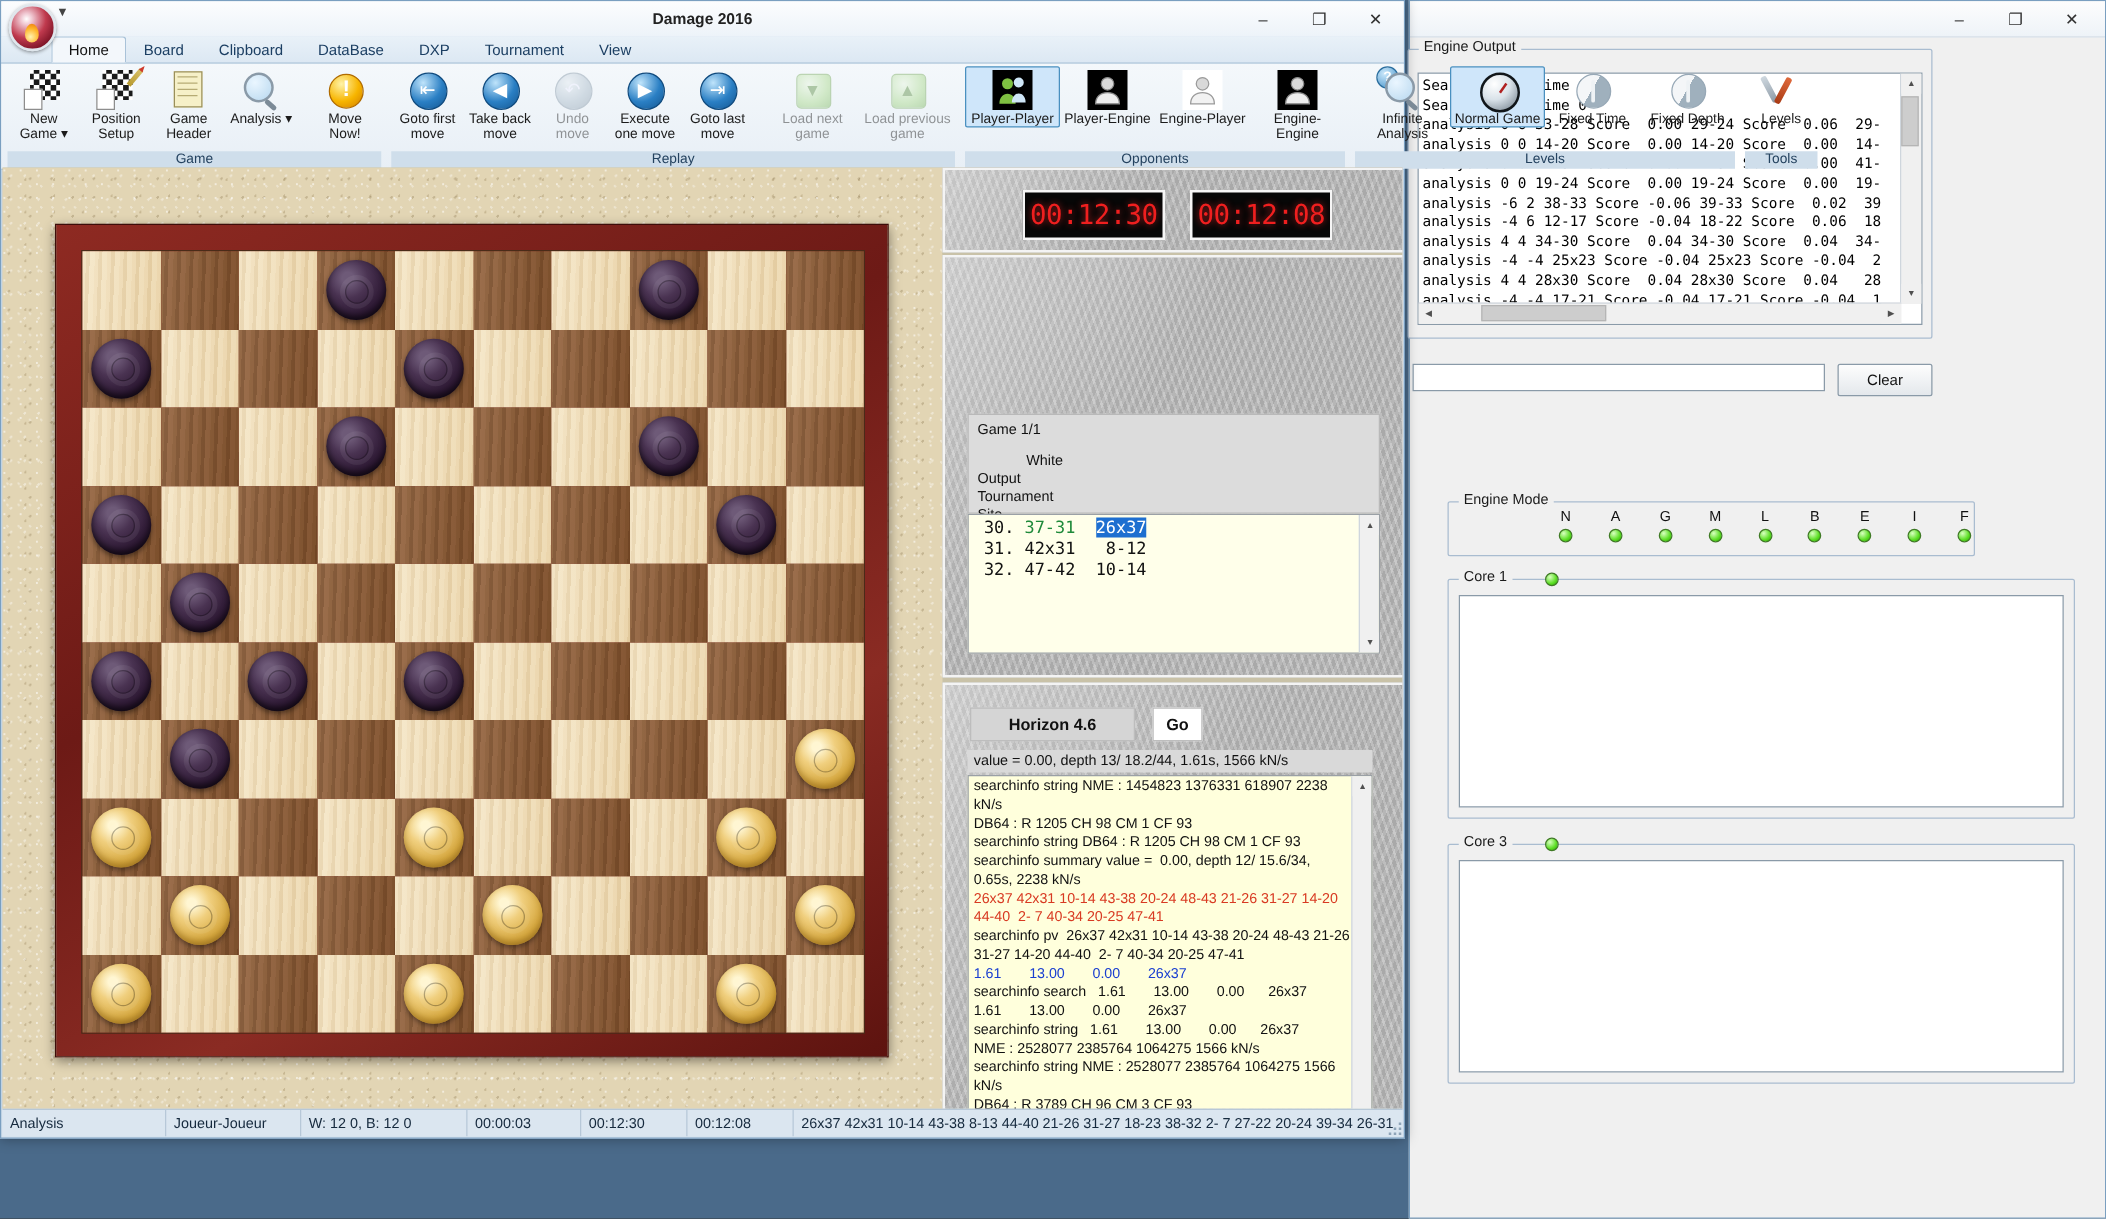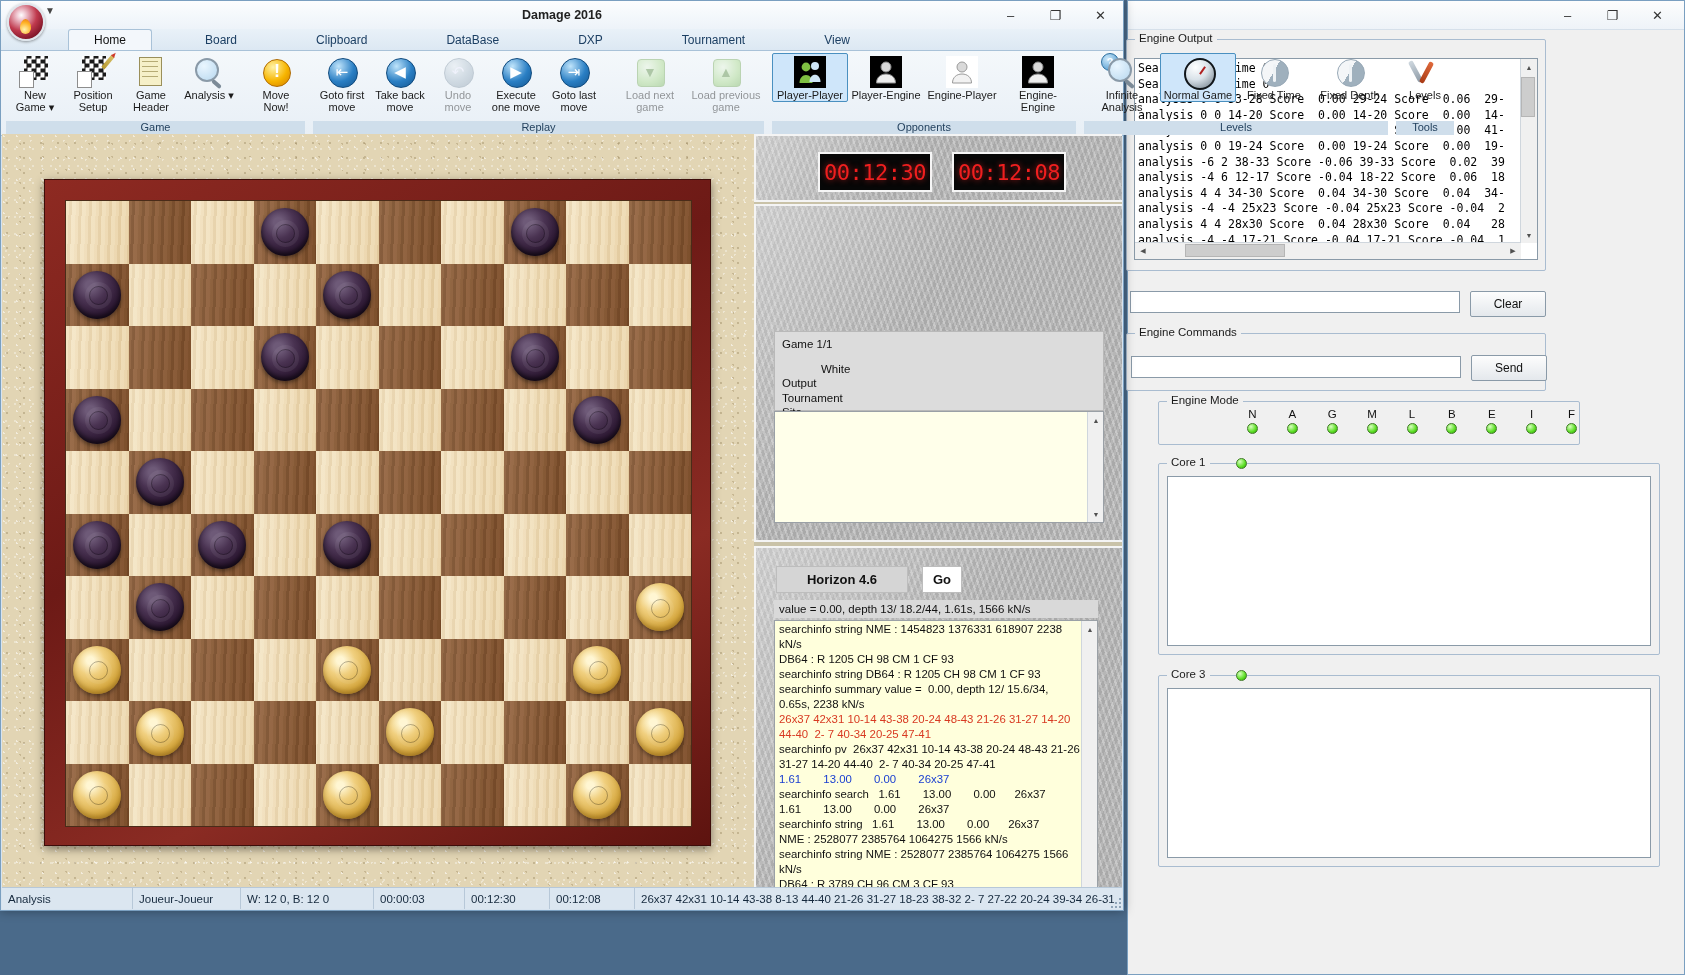--- a/index.html
+++ b/index.html
@@ -39,21 +39,21 @@
   .win-controls{position:absolute;right:0;top:0;display:flex;}
   .win-controls .wbtn{height:28px;}
 
   .applogo{position:absolute;left:6px;top:2px;width:34px;height:34px;border-radius:50%;
       background:radial-gradient(circle at 36% 30%,#ffffff 0%,#f0c8d2 14%,#c03a4e 48%,#7d1426 78%,#4e0a16 100%);
       border:2px solid #dfe6ec;box-shadow:0 1px 3px rgba(0,0,0,.4);overflow:hidden;}
   .applogo:after{content:"";position:absolute;left:11px;top:14px;width:11px;height:15px;border-radius:50% 50% 50% 50%/60% 60% 40% 40%;
       background:radial-gradient(circle at 40% 70%,#fff3b0,#ffb327 55%,#e8720d);}
 
   .tabstrip{height:21px;background:linear-gradient(#e9f1f8,#dce8f3);display:flex;align-items:flex-end;padding-left:40px;border-bottom:1px solid #a9c2d8;}
-  .tab{height:20px;padding:0 25px;font-size:12px;color:#1c3f63;display:flex;align-items:center;cursor:pointer;border:1px solid transparent;border-bottom:none;margin-left:27px;}
+  .tab{height:20px;padding:0 13px;font-size:12px;color:#1c3f63;display:flex;align-items:center;cursor:pointer;border:1px solid transparent;border-bottom:none;}
   .tab.active{background:#f3f7fb;border-color:#a9c2d8;border-radius:3px 3px 0 0;color:#111;}
 
   .ribbon{height:82px;background:linear-gradient(#f4f8fb,#e8eff6);border-bottom:1px solid #a9c2d8;position:relative;display:flex;padding:2px 0 0 2px;}
   .rgroup{position:relative;display:flex;flex-direction:column;justify-content:space-between;padding:0 3px;}
   .rgroup .gtitle{height:14px;text-align:center;font-size:11px;color:#24425f;background:#cfdeeb;margin-top:1px;}
   .ritems{display:flex;align-items:flex-start;height:64px;}
   .rsep{width:1px;background:#c3d3e1;margin:3px 4px 16px;}
   .gsep{width:1px;background:#bfd0de;margin:2px 1px 2px;}
   .ritem{width:54px;display:flex;flex-direction:column;align-items:center;padding:2px 1px 0;cursor:pointer;border:1px solid transparent;border-radius:2px;}
   .ritem.sel{background:#cfe6fa;border-color:#4a90c0;}
@@ -192,25 +192,20 @@
           <div class="sb-arrow" style="position:absolute;left:0;top:0;">◀</div>
           <div class="sb-thumb" style="position:absolute;left:50px;top:1px;height:13px;width:100px;"></div>
           <div class="sb-arrow" style="position:absolute;right:0;top:0;">▶</div>
         </div>
       </div>
     </div>
 
     <div class="txtbox" style="position:absolute;left:2px;top:290px;width:330px;height:22px;"></div>
     <div class="btn" style="position:absolute;left:342px;top:290px;width:74px;height:24px;">Clear</div>
 
-    <div class="group" style="left:-2px;top:332px;width:418px;height:56px;">
-      <span class="glabel">Engine Commands</span>
-      <div class="txtbox" style="position:absolute;left:4px;top:22px;width:330px;height:22px;" placeholder=""></div>
-      <div class="btn" style="position:absolute;left:344px;top:21px;width:74px;height:24px;">Send</div>
-    </div>
 
     <div class="group" style="left:30px;top:400px;width:420px;height:42px;">
       <span class="glabel">Engine Mode</span>
       <div id="engine-modes" style="position:absolute;left:88px;top:-2px;width:330px;height:42px;display:flex;align-items:center;justify-content:space-between;">
           <div style="display: flex; flex-direction: column; align-items: center; gap: 3px;">
             <div style="font-size: 11.5px; color: rgb(17, 17, 17);">N</div>
             <div class="led on"></div>
           </div>
           <div style="display: flex; flex-direction: column; align-items: center; gap: 3px;">
             <div style="font-size: 11.5px; color: rgb(17, 17, 17);">A</div>
@@ -651,20 +646,21 @@
         <div class="hdrbox" id="game-header">
             <div style="min-height: 10px;">Game 1/1</div>
             <div style="min-height: 10px;"></div>
             <div style="min-height: 10px; margin-left: 39px;">White</div>
             <div style="min-height: 10px;">Output</div>
             <div style="min-height: 10px;">Tournament</div>
             <div style="min-height: 10px;">Site</div>
             <div style="min-height: 10px;">Result *</div>
           </div>
         <div class="movebox">
+          <div class="movelist" id="movelist"><div><span class="mv-num"> 30. </span><span style="color: rgb(31, 138, 58);">37-31  </span><span class="mv-sel">26x37</span></div><div><span class="mv-num"> 31. </span><span>42x31  </span><span> 8-12</span></div><div><span class="mv-num"> 32. </span><span>47-42  </span><span>10-14</span></div></div>
           <div class="sb-v" style="right:0;top:0;bottom:0;width:15px;">
             <div class="sb-arrow">▲</div>
             <div class="sb-arrow" style="position:absolute;bottom:0;">▼</div>
           </div>
         </div>
       </div>
 
       <div class="horizonpanel metal">
         <div class="hz-name">Horizon 4.6</div>
         <div class="hz-go">Go</div>

